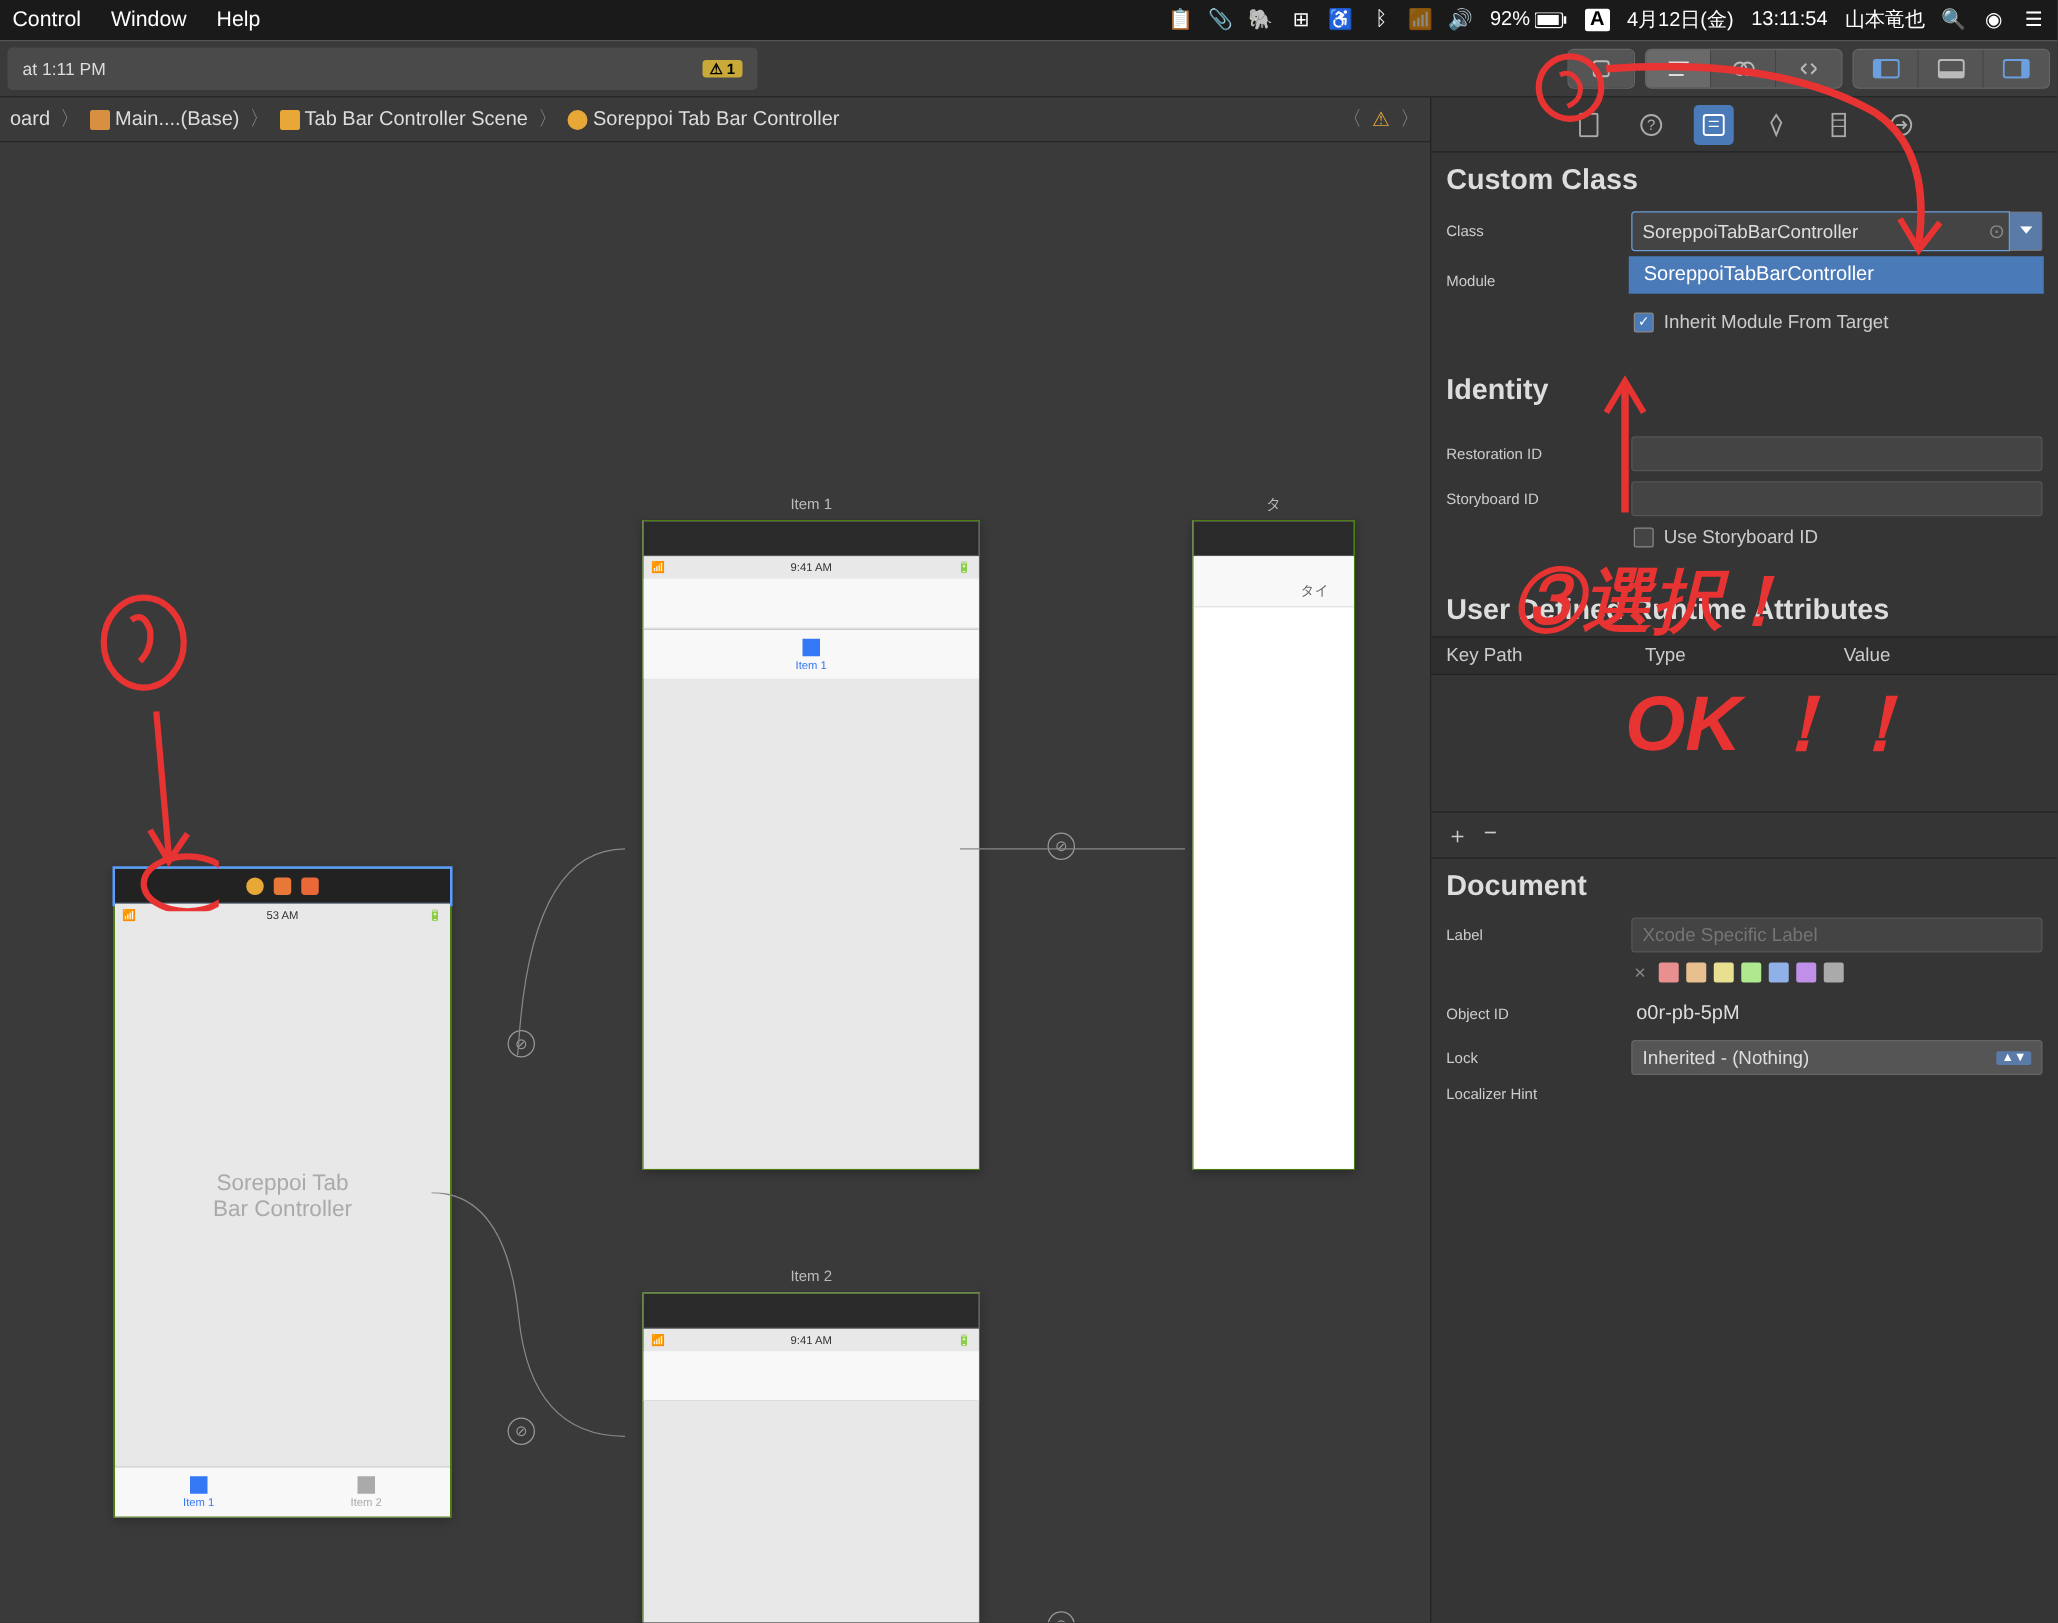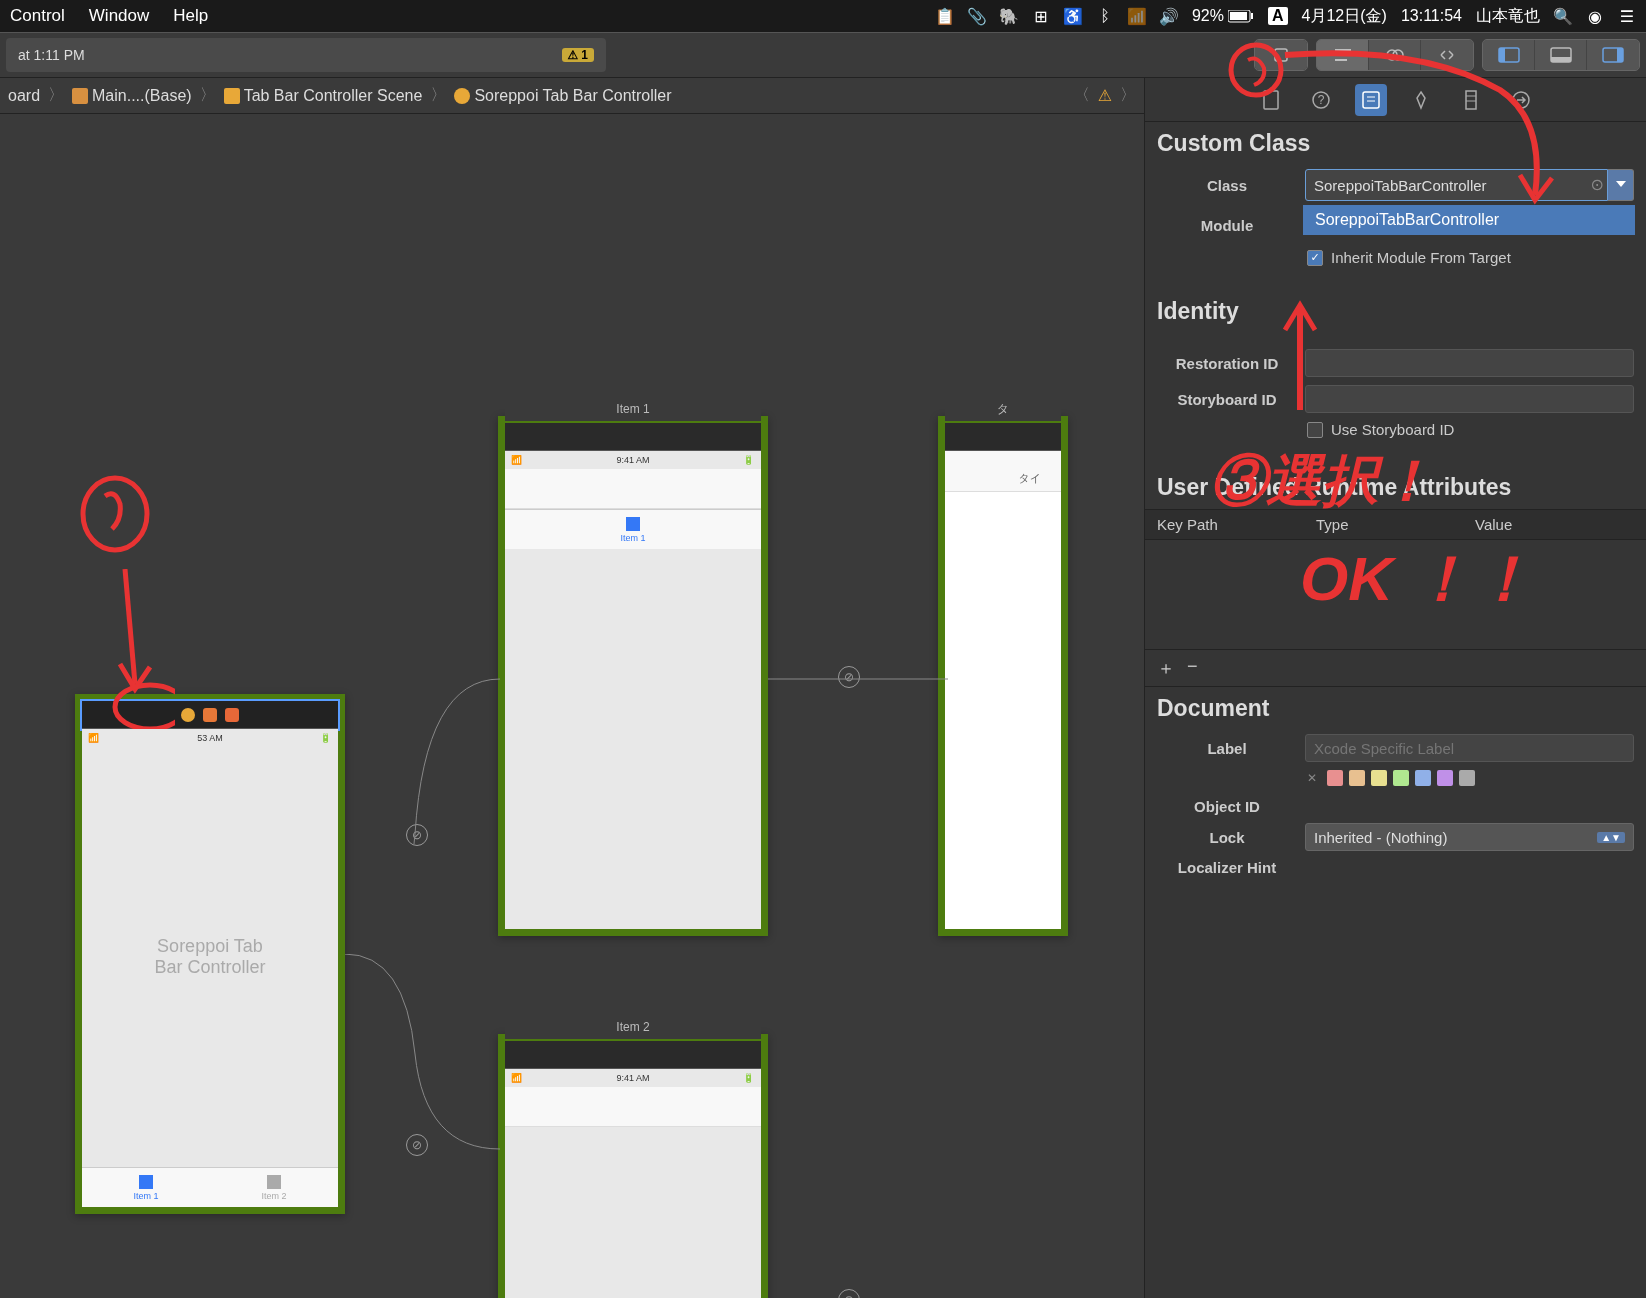--- a/index.html
+++ b/index.html
@@ -29,21 +29,21 @@
     
     
     .breadcrumb { height: 36px; background: #3a3a3a; border-bottom: 1px solid #222; display: flex; align-items: center; padding: 0 8px; font-size: 16px; gap: 4px; }
     .bc-item { display: flex; align-items: center; gap: 4px; cursor: pointer; color: #ddd; }
     .bc-sep { color: #888; padding: 0 4px; }
     .bc-icon { width: 16px; height: 16px; border-radius: 2px; }
     .bc-nav { margin-left: auto; display: flex; gap: 8px; align-items: center; }
     
     
     .canvas { position: relative; background: #3a3a3a; height: calc(100% - 36px); }
-    .device-frame { position: absolute; background: #e5e5e5; border: 7px solid #4d7c0f; box-shadow: 0 2px 8px rgba(0,0,0,0.3); }
+    .device-frame { position: absolute; background: #e5e5e5; border: 1px solid #4d7c0f; box-shadow: 0 2px 8px rgba(0,0,0,0.3); margin-left: 16px; }
     .device-title { position: absolute; top: -26px; left: 0; right: 0; height: 24px; background: #3a3a3a; color: #bbb; font-size: 12px; text-align: center; line-height: 24px; }
     .device-header { height: 28px; background: #3a3a3a; border-bottom: 1px solid #555; display: flex; justify-content: center; align-items: center; gap: 8px; }
     .header-dot { width: 14px; height: 14px; border-radius: 3px; }
     .status-bar { height: 18px; display: flex; justify-content: space-between; align-items: center; padding: 0 6px; font-size: 9px; color: #333; }
     .device-body { position: absolute; top: 28px; left: 0; right: 0; bottom: 0; background: #e8e8e8; display: flex; flex-direction: column; }
     .device-label { flex: 1; display: flex; align-items: center; justify-content: center; color: #aaa; font-size: 18px; text-align: center; }
     .tab-bar { height: 40px; border-top: 1px solid #ccc; display: flex; background: #f8f8f8; }
     .tab-item { flex: 1; display: flex; flex-direction: column; align-items: center; justify-content: center; font-size: 9px; gap: 2px; }
     .tab-icon { width: 14px; height: 14px; }
     
@@ -55,21 +55,21 @@
     .view-frame-1 { left: 938px; top: 302px; width: 130px; height: 520px; }
     .connector-dot { position: absolute; width: 22px; height: 22px; border: 1px solid #999; border-radius: 50%; background: #3a3a3a; display: flex; align-items: center; justify-content: center; font-size: 12px; color: #999; }
     
     
     .inspector { width: 502px; background: #353535; border-left: 1px solid #222; display: flex; flex-direction: column; font-size: 16px; }
     .inspector-tabs { height: 44px; display: flex; justify-content: center; align-items: center; gap: 18px; border-bottom: 1px solid #222; }
     .insp-tab { width: 32px; height: 32px; display: flex; align-items: center; justify-content: center; border-radius: 4px; cursor: pointer; }
     .insp-tab.active { background: #4a7ab8; }
     .section-title { padding: 8px 12px; font-weight: 600; color: #ddd; font-size: 23px; }
     .field-row { display: flex; align-items: center; padding: 4px 12px; gap: 8px; }
-    .field-label { width: 140px; text-align: center; color: #ccc; font-size: 15px; font-weight: bold; }
+    .field-label { width: 140px; text-align: left; color: #ccc; font-size: 12px; }
     .field-input { flex: 1; background: #444; border: 1px solid #555; padding: 4px 8px; color: #ddd; border-radius: 3px; font-size: 15px; height: 28px; }
     .dropdown-input { flex: 1; display: flex; }
     .dropdown-input input { flex: 1; background: #444; border: 1px solid #777; border-radius: 3px 0 0 3px; padding: 4px 8px; color: #ddd; font-size: 15px; height: 32px; }
     .dropdown-btn { width: 26px; background: #5a7aa8; border: 1px solid #777; border-left: none; border-radius: 0 3px 3px 0; display: flex; align-items: center; justify-content: center; cursor: pointer; }
     .module-dropdown { position: absolute; background: #4a7ab8; color: #fff; padding: 6px 12px; border-radius: 0; font-size: 16px; z-index: 10; width: 332px; }
     .checkbox-row { display: flex; align-items: center; padding: 4px 12px 4px 162px; gap: 8px; color: #ccc; font-size: 15px; }
     .checkbox { width: 16px; height: 16px; border: 1px solid #888; border-radius: 2px; background: #4a7ab8; display: flex; align-items: center; justify-content: center; color: #fff; font-size: 11px; }
     .attr-header { display: flex; padding: 6px 12px; background: #2e2e2e; border-top: 1px solid #222; border-bottom: 1px solid #222; }
     .attr-col { flex: 1; color: #ccc; font-size: 15px; }
     .attr-body { min-height: 110px; background: #353535; border-bottom: 1px solid #222; }
@@ -407,20 +407,21 @@
       <div class="swatch" style="background:#e89090"></div>
       <div class="swatch" style="background:#e8c090"></div>
       <div class="swatch" style="background:#e8e090"></div>
       <div class="swatch" style="background:#b0e890"></div>
       <div class="swatch" style="background:#90b0e8"></div>
       <div class="swatch" style="background:#c090e8"></div>
       <div class="swatch" style="background:#aaa"></div>
     </div>
     <div class="field-row">
       <div class="field-label">Object ID</div>
+      <div style="flex:1;color:#ddd;padding:4px">o0r-pb-5pM</div>
     </div>
     <div class="field-row">
       <div class="field-label">Lock</div>
       <div class="lock-select">
           <span>Inherited - (Nothing)</span>
           <span style="background:#5a7aa8;padding:0 4px;border-radius:2px;color:#fff;font-size:10px">▲▼</span>
         </div>
     </div>
     <div class="field-row">
       <div class="field-label">Localizer Hint</div>

